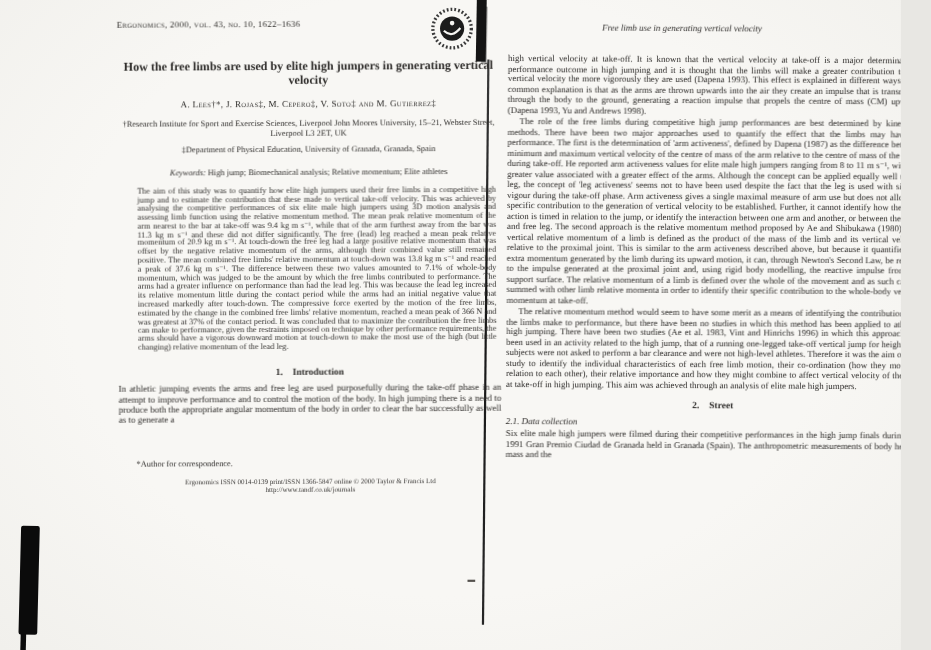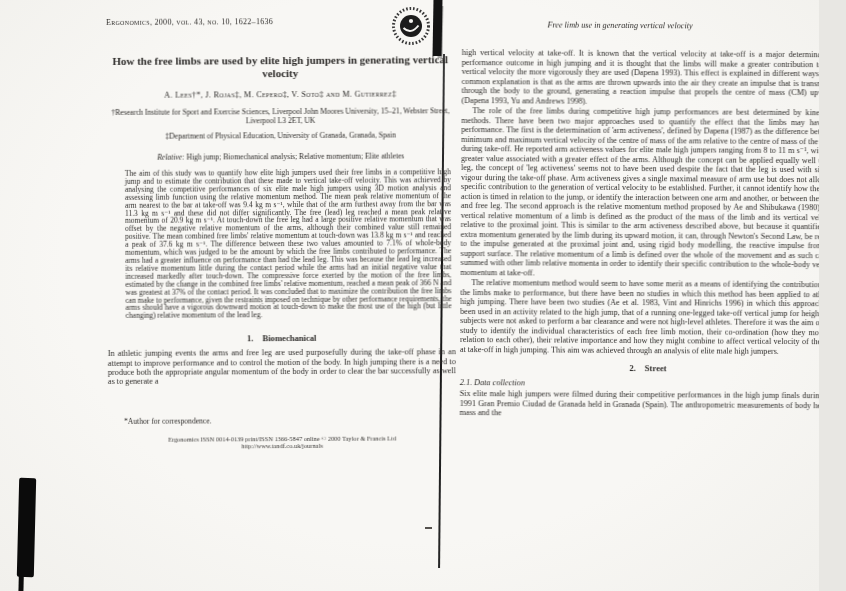--- a/index.html
+++ b/index.html
@@ -65,28 +65,28 @@
     <div class="journal-header sc">Ergonomics, 2000, vol. 43, no. 10, 1622–1636</div>
 
     <div class="title center">How the free limbs are used by elite high jumpers in generating vertical velocity</div>
 
     <div class="authors center sc">A. Lees†*, J. Rojas‡, M. Cepero‡, V. Soto‡ and M. Gutierrez‡</div>
 
     <div class="affil center">†Research Institute for Sport and Exercise Sciences, Liverpool John Moores University, 15–21, Webster Street, Liverpool L3 2ET, UK</div>
     <div class="affil affil2 center">‡Department of Physical Education, University of Granada, Granada, Spain</div>
 
     <div class="keywords center">
-      <span class="kw-label">Relative:</span>
+      <span class="kw-label">Keywords:</span>
       <span>High jump; Biomechanical analysis; Relative momentum; Elite athletes</span>
     </div>
 
     <div class="abstract">The aim of this study was to quantify how elite high jumpers used their free limbs in a competitive high jump and to estimate the contribution that these made to vertical take-off velocity. This was achieved by analysing the competitive performances of six elite male high jumpers using 3D motion analysis and assessing limb function using the relative momentum method. The mean peak relative momentum of the arm nearest to the bar at take-off was 9.4 kg m s⁻¹, while that of the arm furthest away from the bar was 11.3 kg m s⁻¹ and these did not differ significantly. The free (lead) leg reached a mean peak relative momentum of 20.9 kg m s⁻¹. At touch-down the free leg had a large positive relative momentum that was offset by the negative relative momentum of the arms, although their combined value still remained positive. The mean combined free limbs' relative momentum at touch-down was 13.8 kg m s⁻¹ and reached a peak of 37.6 kg m s⁻¹. The difference between these two values amounted to 7.1% of whole-body momentum, which was judged to be the amount by which the free limbs contributed to performance. The arms had a greater influence on performance than had the lead leg. This was because the lead leg increased its relative momentum little during the contact period while the arms had an initial negative value that increased markedly after touch-down. The compressive force exerted by the motion of the free limbs, estimated by the change in the combined free limbs' relative momentum, reached a mean peak of 366 N and was greatest at 37% of the contact period. It was concluded that to maximize the contribution the free limbs can make to performance, given the restraints imposed on technique by other performance requirements, the arms should have a vigorous downward motion at touch-down to make the most use of the high (but little changing) relative momentum of the lead leg.</div>
 
     <div class="sect-head center">
-      <span class="h-num">1.</span><span>Biomechanical</span>
+      <span class="h-num">1.</span><span>Introduction</span>
     </div>
 
     <div class="body-par">In athletic jumping events the arms and free leg are used purposefully during the take-off phase in an attempt to improve performance and to control the motion of the body. In high jumping there is a need to produce both the appropriate angular momentum of the body in order to clear the bar successfully as well as to generate a</div>
 
     <div class="footnote">*Author for correspondence.</div>
 
     <div class="footer center">
       <div>Ergonomics ISSN 0014-0139 print/ISSN 1366-5847 online © 2000 Taylor &amp; Francis Ltd</div>
       <div>http://www.tandf.co.uk/journals</div>
     </div>

